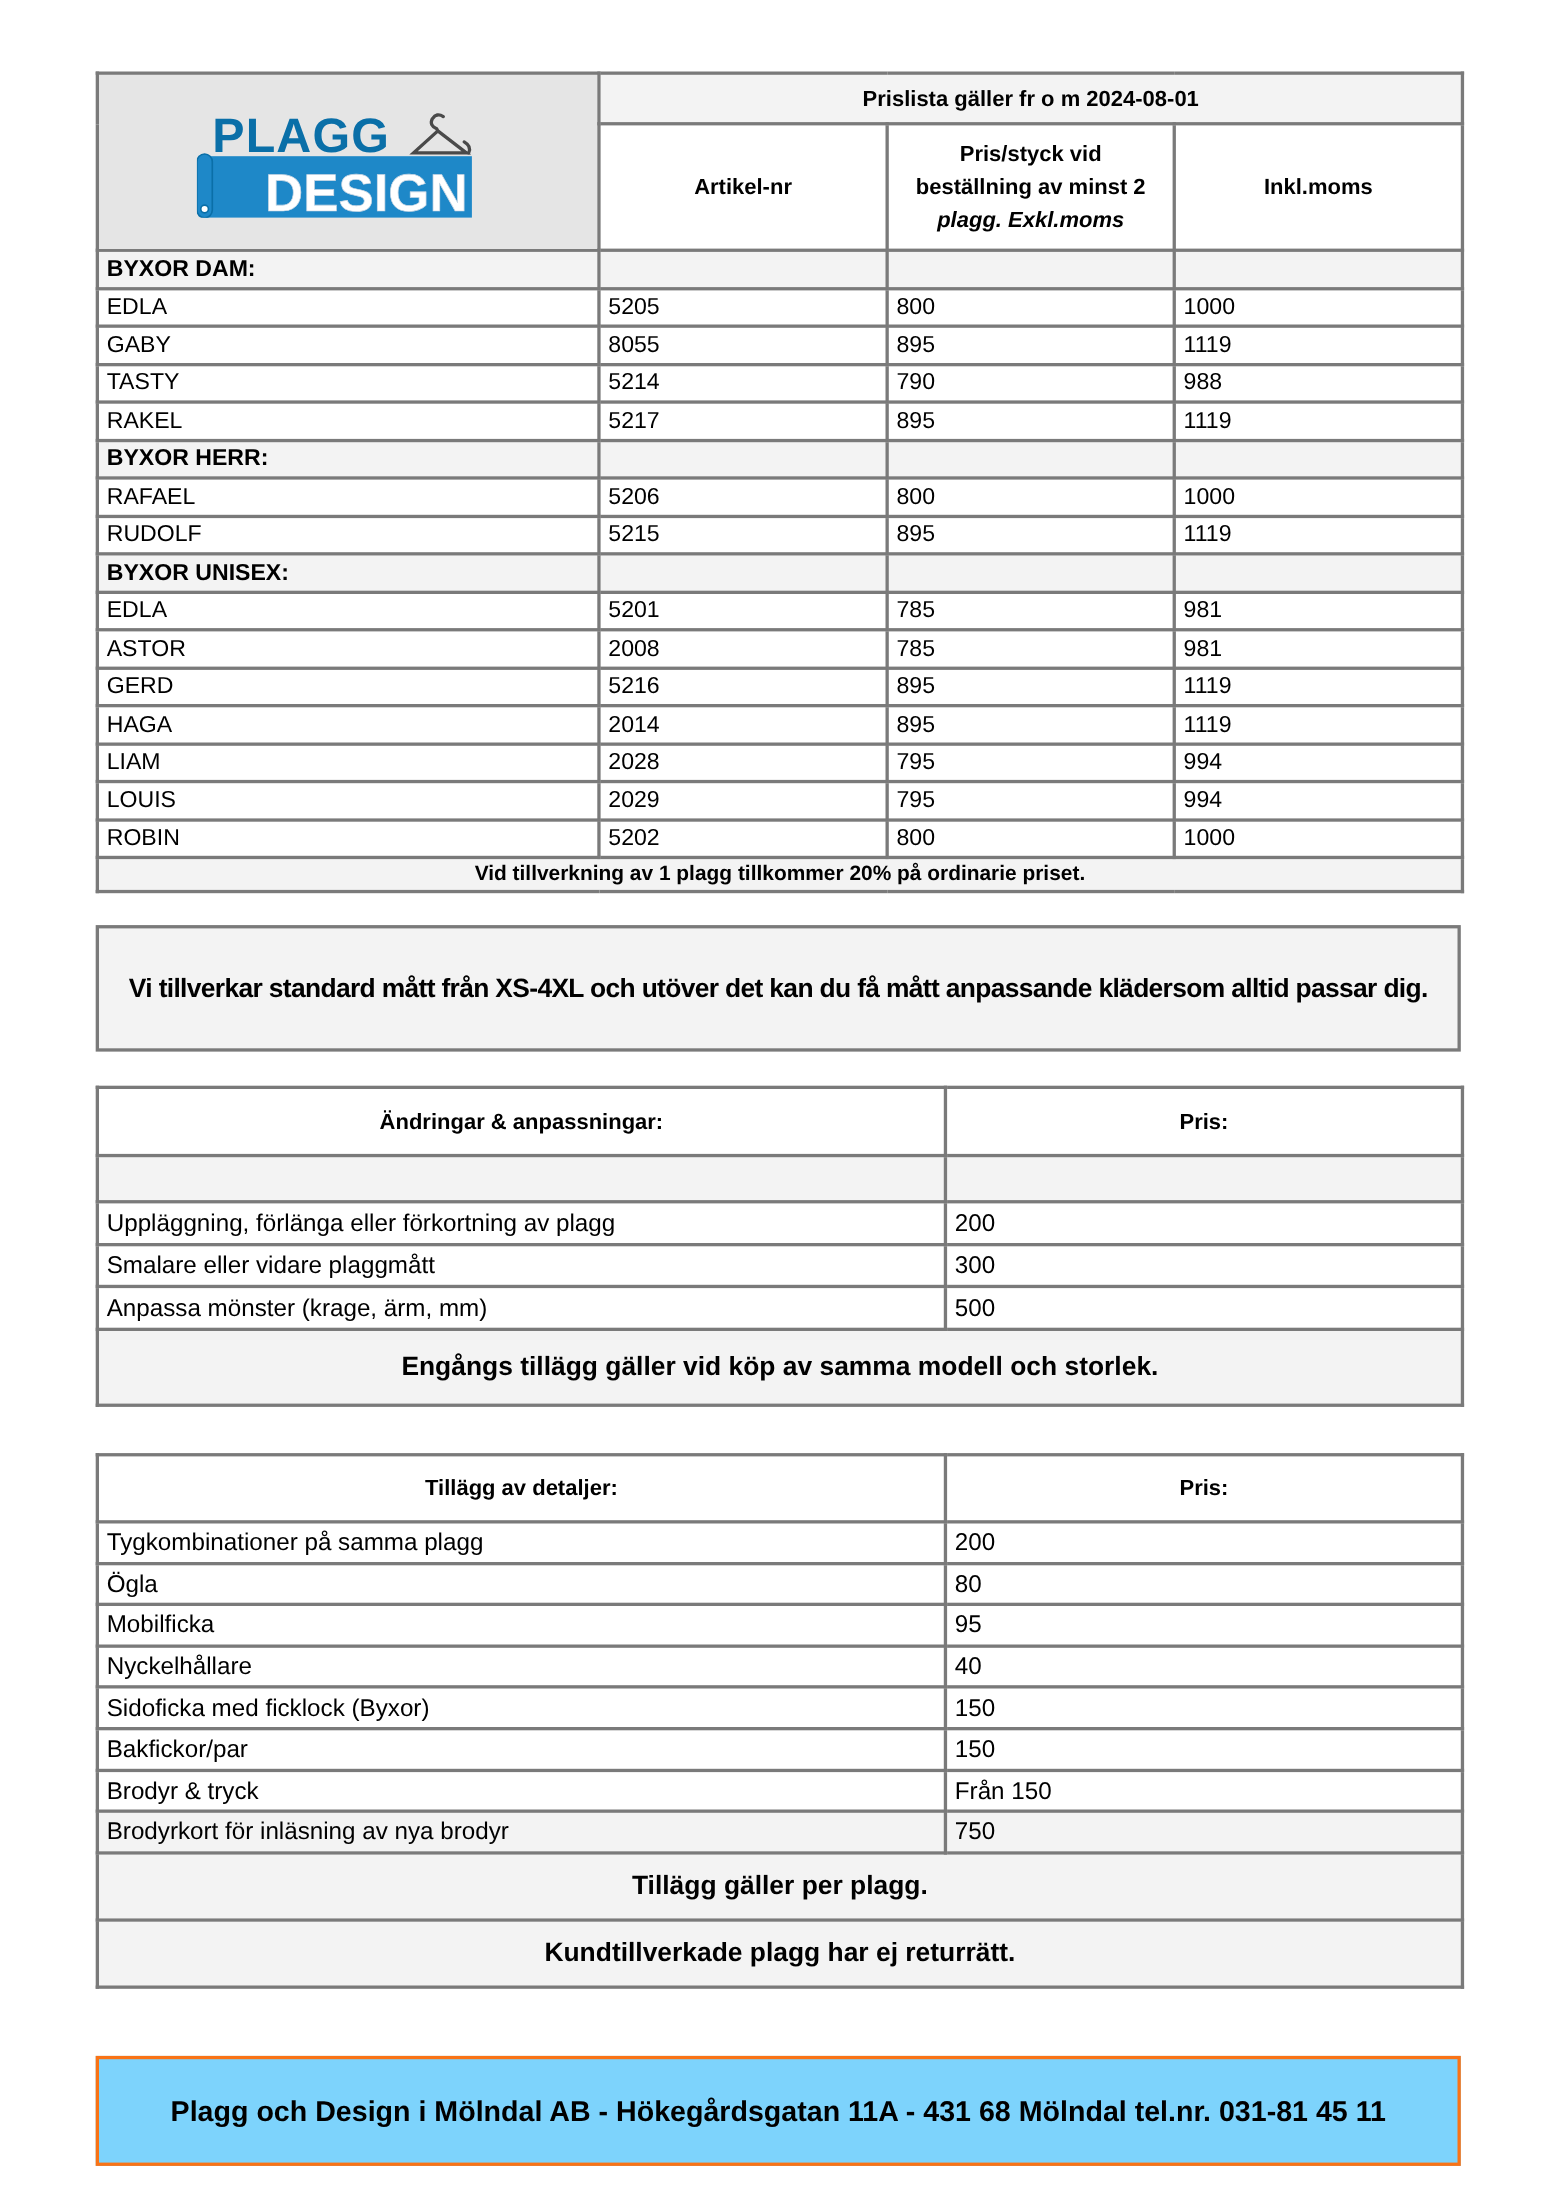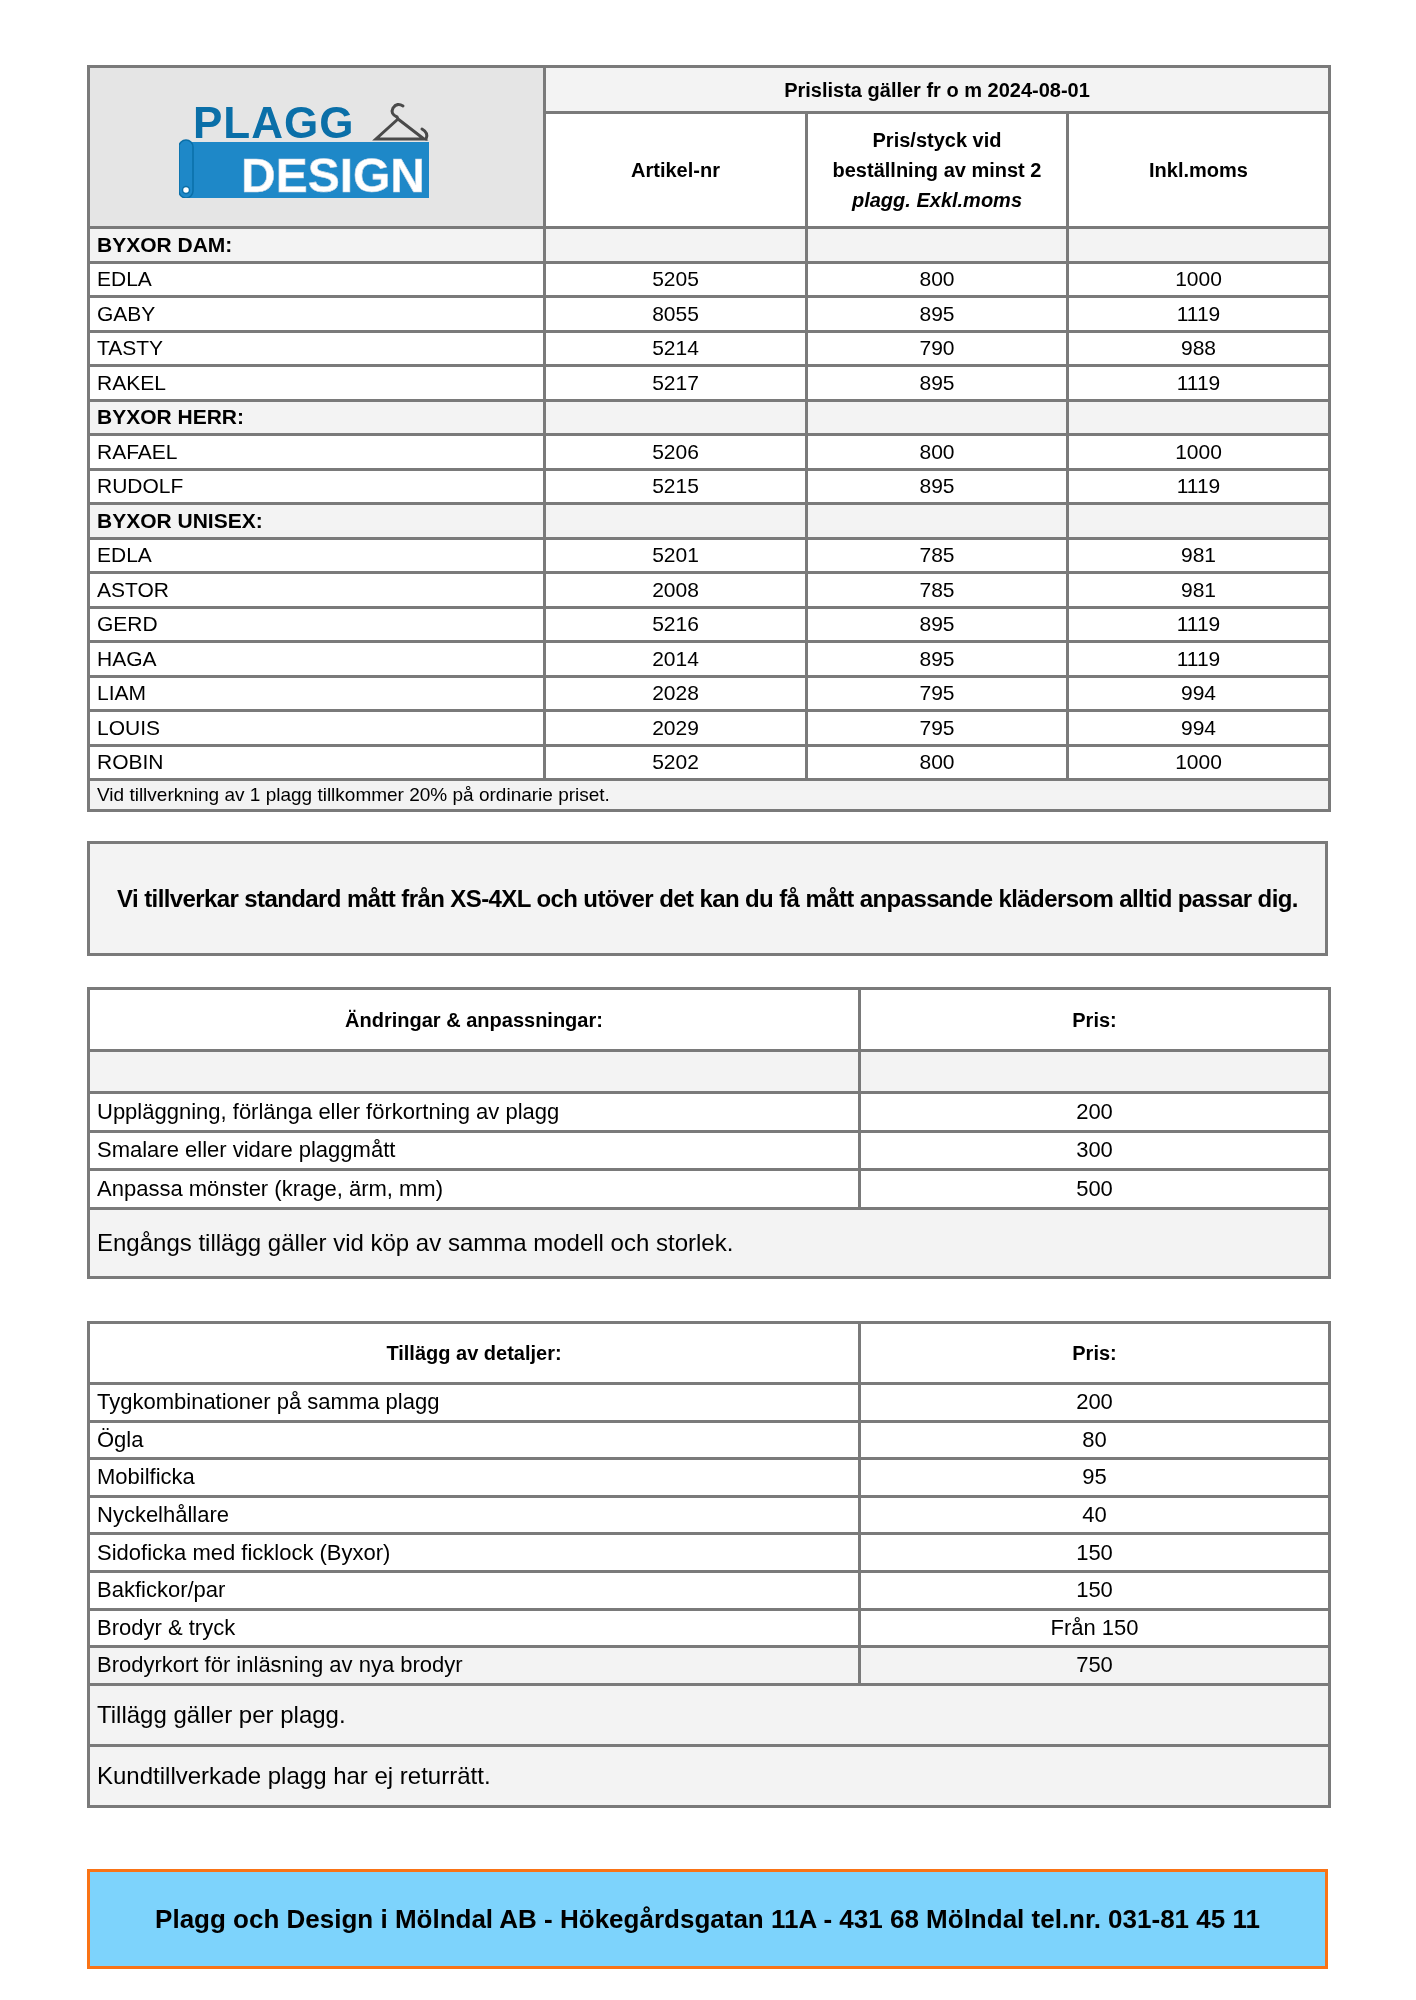--- a/index.html
+++ b/index.html
@@ -3,23 +3,23 @@
 <meta charset="utf-8">
 <style>
   html, body { margin: 0; padding: 0; background: #ffffff; }
   body { width: 1416px; height: 2000px; position: relative; font-family: "Liberation Sans", sans-serif; color: #000; overflow: hidden; }
   .abs { position: absolute; box-sizing: border-box; }
   table { border-collapse: collapse; position: absolute; table-layout: fixed; }
   td { border: 3px solid #7a7a7a; box-sizing: border-box; padding: 0 7px; font-size: 21px; vertical-align: middle; overflow: hidden; white-space: nowrap; }
   .gray { background: #f3f3f3; }
   .white { background: #ffffff; }
   .b { font-weight: bold; }
-  .c { text-align: center; }
+  .c { text-align: left; }
   .hdr { font-weight: bold; font-size: 20px; text-align: center; white-space: normal; line-height: 30px; }
-  .note { font-weight: normal; text-align: left; margin-top: 24px; }
+  .note { font-weight: bold; text-align: center; margin-top: 24px; }
 
   
   #t1 { left: 87px; top: 65px; width: 1241px; }
   #t1 td.logo-cell { height: 161px; padding: 0; background: #e5e5e5; position: relative; }
   #t1 tr.h1 td { height: 46px; }
   #t1 tr.h2 td { height: 115px; }
   #t1 tr.row td { height: 34.5px; }
   #t1 tr.fnote td { height: 31px; font-size: 19px; }
 
   

